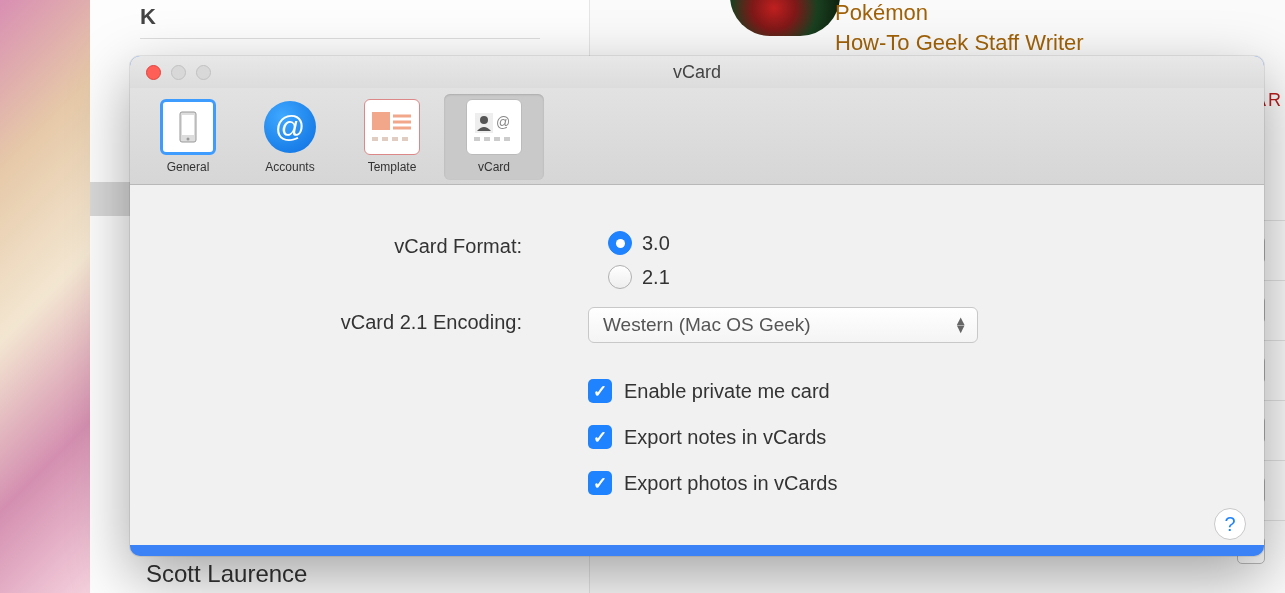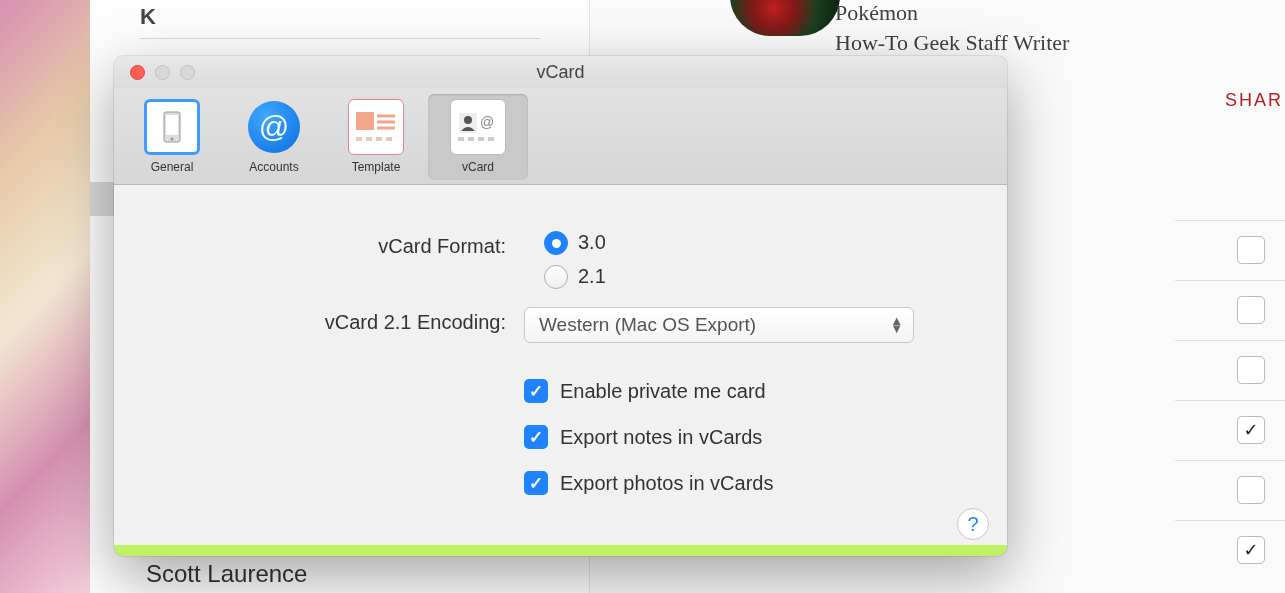--- a/index.html
+++ b/index.html
@@ -45,23 +45,22 @@
     position: absolute;
     left: 146px; top: 560px;
     font-size: 24px;
     color: #333;
     font-weight: 500;
   }
   .bg-right-text {
     position: absolute;
     right: 20px; top: 0;
     width: 430px;
-    color: #404040;
+    color: #a16207;
     font-size: 22px;
-    font-family: Liberation Serif, serif;
   }
   .bg-avatar {
     position: absolute;
     left: 730px; top: -4px;
     width: 110px; height: 40px;
     border-radius: 0 0 55px 55px;
     background: radial-gradient(circle at 40% 30%, #c02020 0%, #801818 30%, #1a4020 60%, #0a1a0a 100%);
   }
   .bg-share {
     position: absolute;
@@ -94,24 +93,24 @@
     width: 110px;
   }
   .bg-right-lines div {
     height: 60px;
     border-top: 1px solid #e0e0e0;
   }
 
   
   .dialog {
     position: absolute;
-    left: 114px; top: 56px;
-    width: 893px;
+    left: 130px; top: 56px;
+    width: 1134px;
     height: 500px;
-    background: #bef264;
+    background: #3b82f6;
     border-radius: 10px;
     box-shadow: 0 20px 60px rgba(0,0,0,0.35), 0 0 0 1px rgba(0,0,0,0.08);
     overflow: hidden;
   }
   .titlebar {
     height: 32px;
     display: flex;
     align-items: center;
     position: relative;
     background: linear-gradient(#e8e8e8, #dcdcdc);
@@ -167,37 +166,39 @@
   }
 
   .content {
     padding: 46px 40px 20px;
     background: #f1f1f1;
   }
   .form-row {
     display: flex;
     align-items: flex-start;
     margin-bottom: 18px;
+    gap: 48px;
   }
   .form-label {
     width: 370px;
     text-align: right;
     padding-right: 18px;
     font-size: 20px;
     color: #333;
     padding-top: 4px;
   }
   .form-field {
     flex: 1;
     display: flex;
     flex-direction: column;
     gap: 10px;
   }
   .radio-opt {
     display: flex;
+    align-items: center;
     gap: 10px;
     font-size: 20px;
     color: #333;
     padding-left: 20px;
   }
   .radio {
     width: 24px; height: 24px;
     border-radius: 50%;
     border: 1px solid #b0b0b0;
     background: linear-gradient(#fff,#eee);
@@ -392,21 +393,21 @@
           <div class="radio"></div>
           <span>2.1</span>
         </div>
       </div>
     </div>
 
     <div class="form-row">
       <div class="form-label">vCard 2.1 Encoding:</div>
       <div class="form-field">
         <div class="select">
-          <span>Western (Mac OS Export)</span>
+          <span>Western (Mac OS Geek)</span>
           <span class="caret">▲<br>▼</span>
         </div>
       </div>
     </div>
 
     <div class="form-row" style="margin-top:36px;">
       <div class="form-label"></div>
       <div class="form-field">
         <div class="check-row">
           <div class="checkbox">✓</div>

